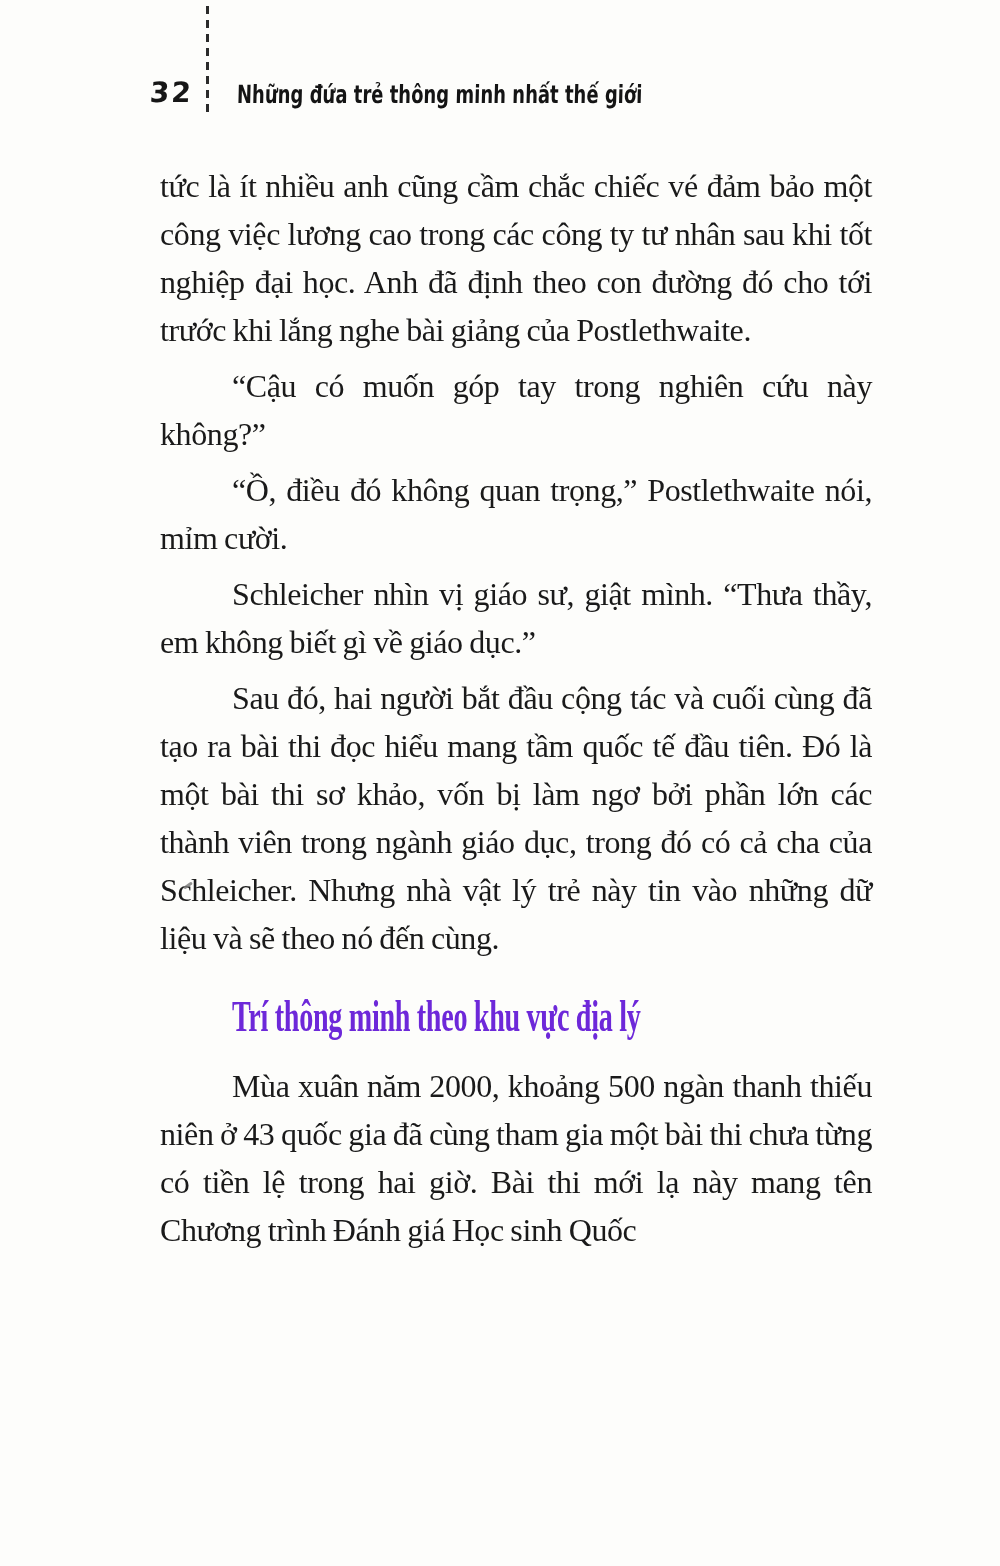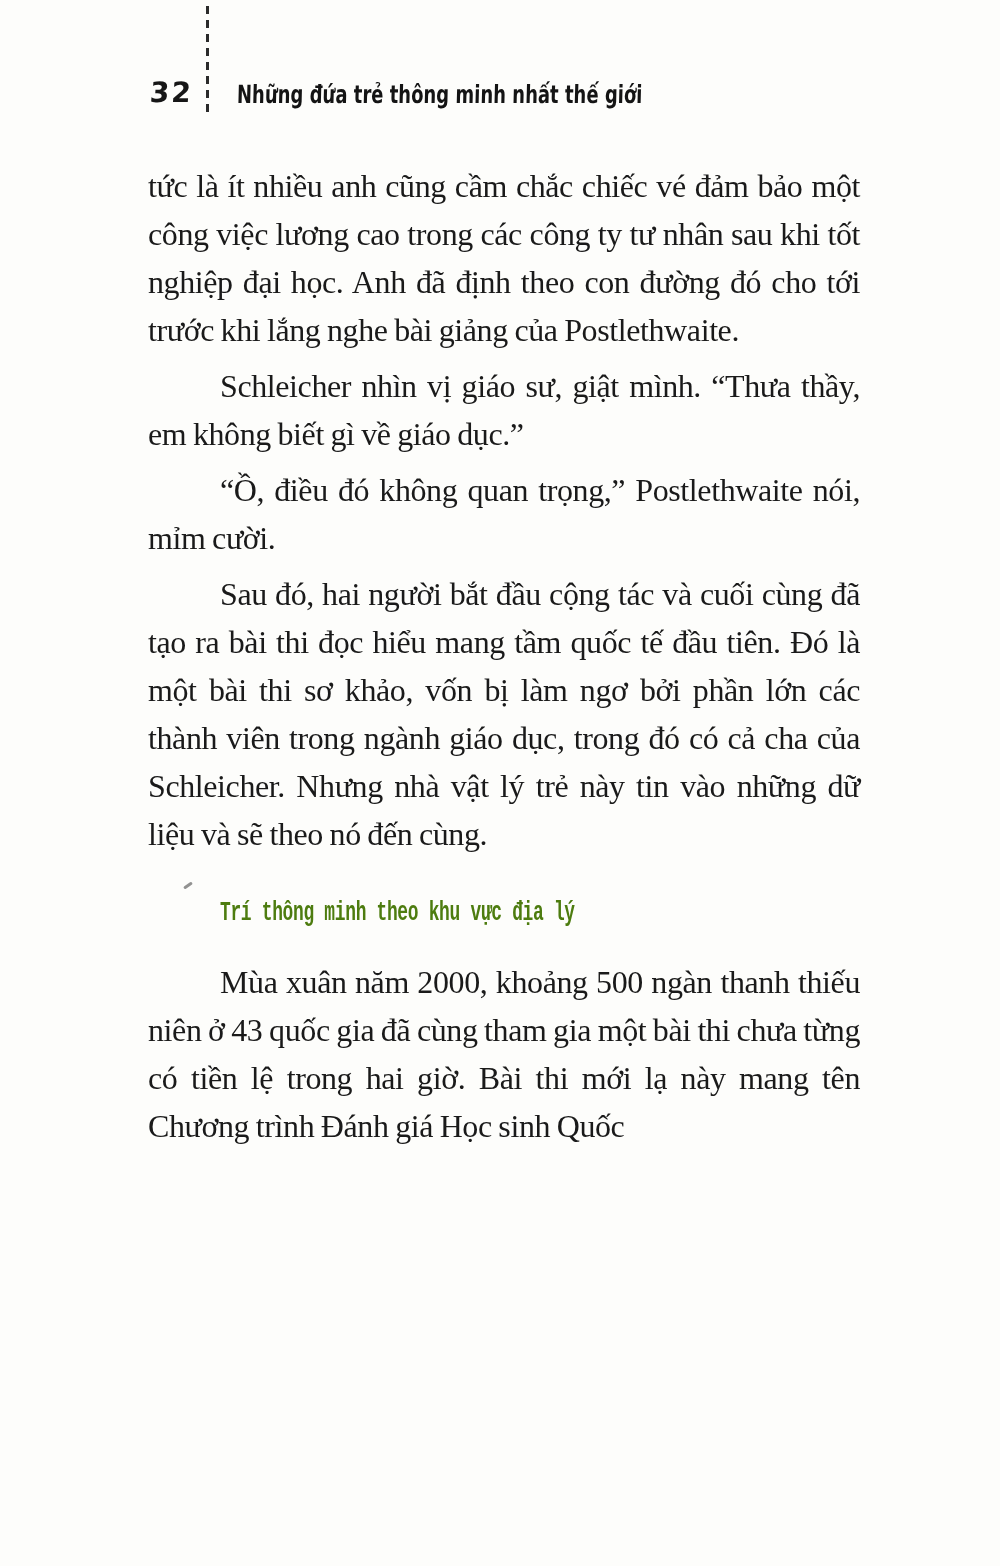--- a/index.html
+++ b/index.html
@@ -52,45 +52,45 @@
     font-size: 25px;
     white-space: nowrap;
     color: #141414;
     transform: scaleX(0.72) skewX(-2deg);
     transform-origin: 0 50%;
   }
 
   
   .text-block {
     position: absolute;
-    left: 148px;
+    left: 160px;
     top: 162px;
     width: 712px;
   }
   .para {
     margin: 0 0 8px 0;
     font-size: 32px;
     line-height: 48px;
     text-align: justify;
     text-indent: 72px;
     letter-spacing: -0.4px;
     word-spacing: -1px;
     color: #1a1a1a;
   }
   .para.no-indent {
     text-indent: 0;
   }
   .section-heading {
     margin: 30px 0 20px 72px;
-    font-family: Liberation Mono, monospace;
+    font-family: Liberation Serif, serif;
     font-weight: 700;
-    font-size: 28px;
+    font-size: 44px;
     line-height: 50px;
     white-space: nowrap;
-    color: #4d7c0f;
+    color: #6d28d9;
   }
   .section-heading .condense {
     display: inline-block;
     transform: scaleX(0.64);
     transform-origin: 0 50%;
     letter-spacing: -0.5px;
   }
 
   
   .scan-artifact {
@@ -111,22 +111,23 @@
 <div class="page">
 
   <header>
     <span class="page-number">32</span>
     <span class="header-divider"></span>
     <span class="running-title">Những đứa trẻ thông minh nhất thế giới</span>
   </header>
 
   <main class="text-block">
     <p class="para no-indent">tức là ít nhiều anh cũng cầm chắc chiếc vé đảm bảo một công việc lương cao trong các công ty tư nhân sau khi tốt nghiệp đại học. Anh đã định theo con đường đó cho tới trước khi lắng nghe bài giảng của Postlethwaite.</p>
+    <p class="para">“Cậu có muốn góp tay trong nghiên cứu này không?”</p>
+    <p class="para">“Ồ, điều đó không quan trọng,” Postlethwaite nói, mỉm cười.</p>
     <p class="para">Schleicher nhìn vị giáo sư, giật mình. “Thưa thầy, em không biết gì về giáo dục.”</p>
-    <p class="para">“Ồ, điều đó không quan trọng,” Postlethwaite nói, mỉm cười.</p>
     <p class="para">Sau đó, hai người bắt đầu cộng tác và cuối cùng đã tạo ra bài thi đọc hiểu mang tầm quốc tế đầu tiên. Đó là một bài thi sơ khảo, vốn bị làm ngơ bởi phần lớn các thành viên trong ngành giáo dục, trong đó có cả cha của Schleicher. Nhưng nhà vật lý trẻ này tin vào những dữ liệu và sẽ theo nó đến cùng.</p>
     <h2 class="section-heading"><span class="condense">Trí thông minh theo khu vực địa lý</span></h2>
     <p class="para">Mùa xuân năm 2000, khoảng 500 ngàn thanh thiếu niên ở 43 quốc gia đã cùng tham gia một bài thi chưa từng có tiền lệ trong hai giờ. Bài thi mới lạ này mang tên Chương trình Đánh giá Học sinh Quốc</p>
   </main>
 
   <span class="scan-artifact"></span>
 
 </div>
 
 </body></html>

